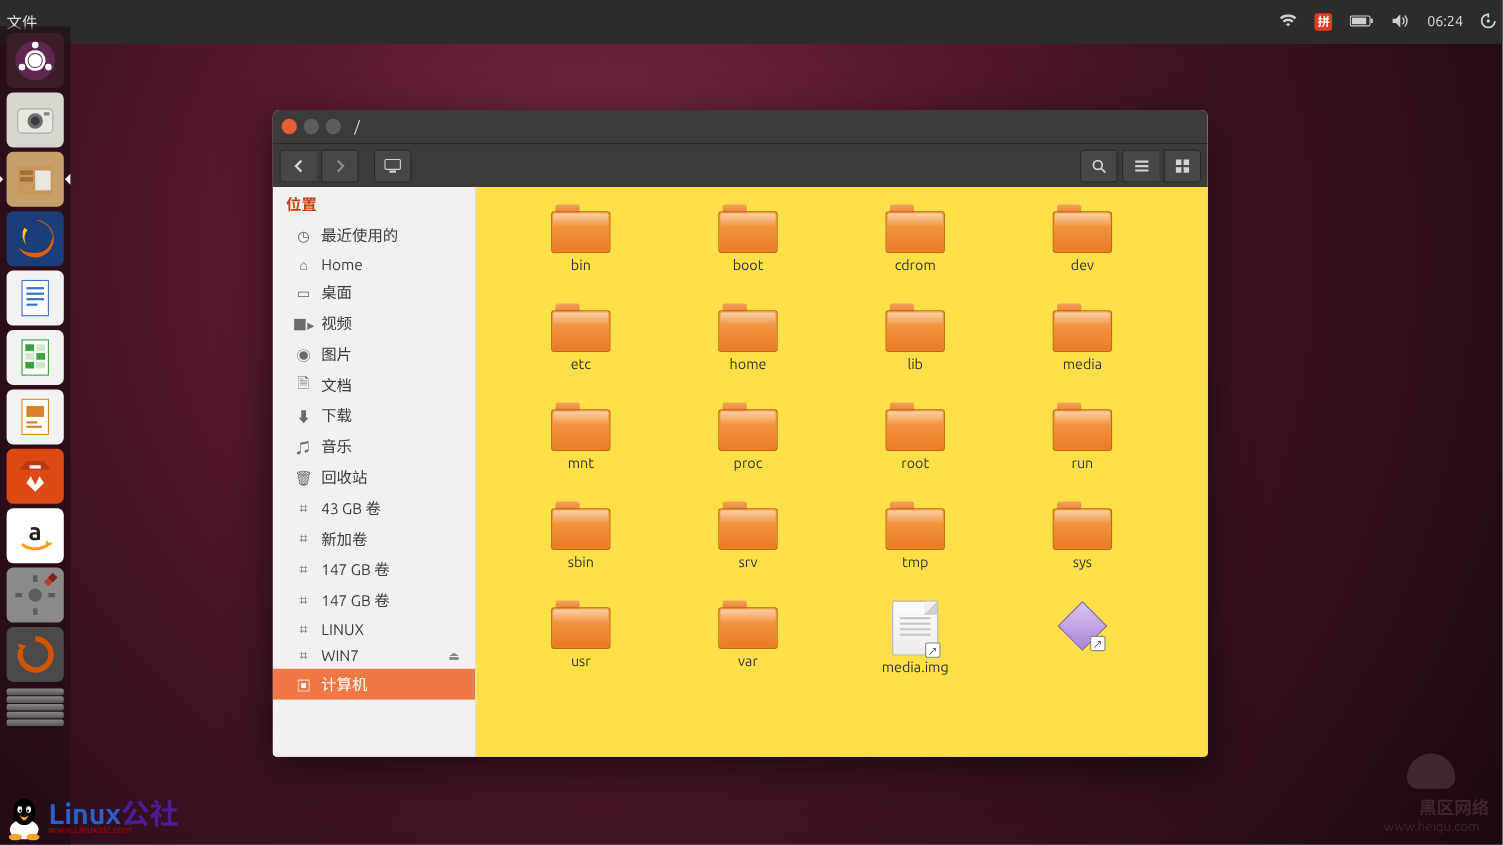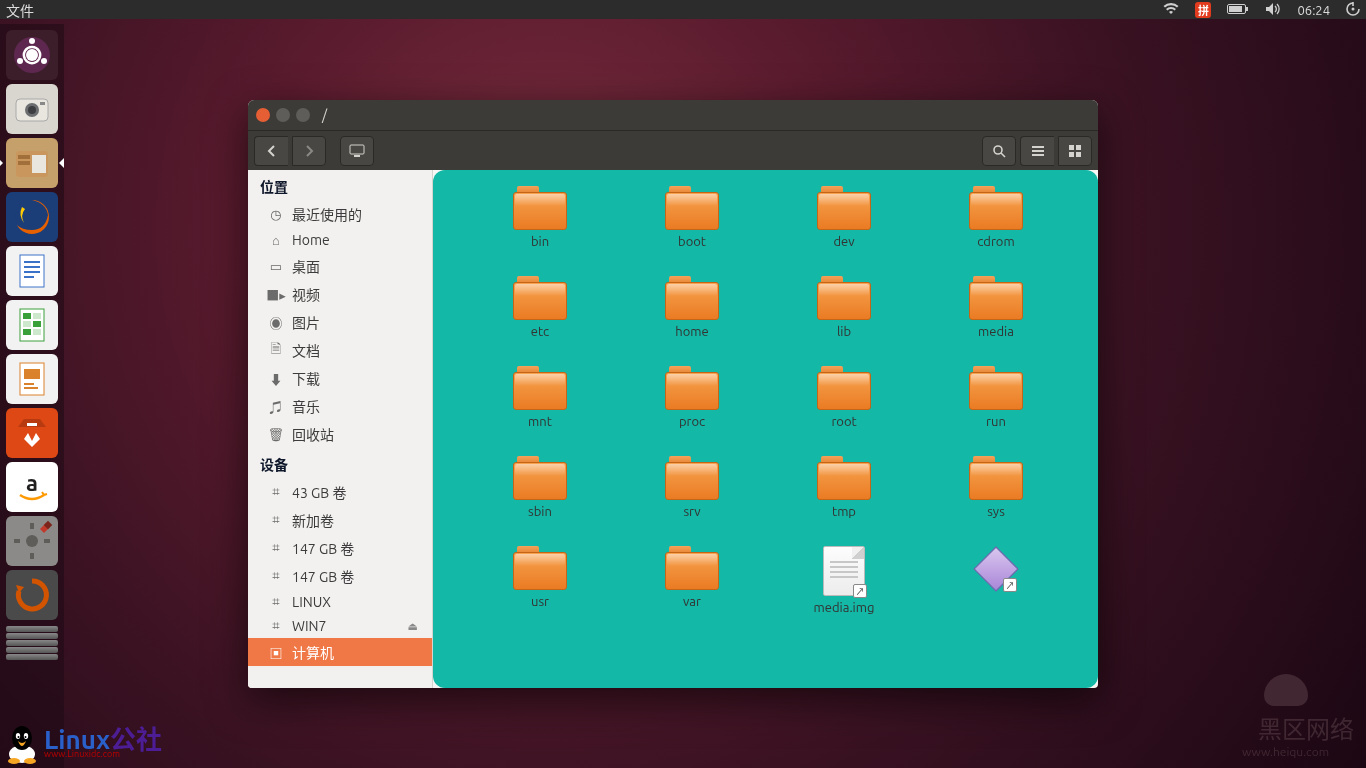--- a/index.html
+++ b/index.html
@@ -3,21 +3,21 @@
 <meta charset="utf-8">
 <style>
   * { box-sizing: border-box; margin: 0; padding: 0; font-family: "Ubuntu", "Noto Sans CJK SC", sans-serif; }
   html, body { width: 1366px; height: 768px; overflow: hidden; }
   body {
     background: radial-gradient(circle at 40% 30%, #7a2e3e 0%, #5a1b2e 30%, #3a1222 60%, #1b0713 100%);
     position: relative;
   }
   
   .menubar {
-    position: absolute; top: 0; left: 0; right: 0; height: 19px;
+    position: absolute; top: 0; left: 0; right: 0; height: 40px;
     background: #2c2c2c; color: #dcdcdc; display: flex; align-items: center;
     padding: 0 6px; font-size: 14px;
   }
   .menubar .left { display: flex; gap: 16px; }
   .menubar .left span { cursor: default; }
   .menubar .right { margin-left: auto; display: flex; align-items: center; gap: 16px; }
   .menubar .right .ind { font-size: 13px; }
   .menubar .right .clock { font-size: 13px; }
   .badge-im { width: 16px; height: 16px; border-radius: 3px; background: #e23b1d; display:inline-flex;align-items:center;justify-content:center;font-size:11px;color:#fff;font-weight:bold;}
   
@@ -65,30 +65,30 @@
     display:flex;align-items:center;justify-content:center;color:#d5d3cd;
   }
   .tbtn.group-l{border-radius:4px 0 0 4px;border-right:none;}
   .tbtn.group-r{border-radius:0 4px 4px 0;}
   .toolbar .spacer{flex:1;}
   .window-body { flex:1; display:flex; min-height:0; }
   .sidebar {
     width: 185px; background:#f2f1ef; border-right:1px solid #d6d4cf;
     overflow-y:auto; font-size:14px; color:#3c3c3c;
   }
-  .sidebar .section-hdr { padding:6px 12px 4px; font-weight:bold; color:#0f172a;}
+  .sidebar .section-hdr { padding:6px 12px 4px; font-weight:bold; color:#c2410c;}
   .sidebar .item {
     display:flex; align-items:center; gap:8px; padding:4px 8px 4px 20px; cursor:pointer;
   }
   .sidebar .item.selected{background:#f07746;color:#fff;}
   .sidebar .item .eject{margin-left:auto;margin-right:6px;font-size:11px;color:#888;}
   .sidebar .ico{width:16px;height:16px;display:inline-flex;align-items:center;justify-content:center;font-size:13px;color:#6b6b6b;}
   .sidebar .item.selected .ico{color:#fff;}
   .content {
-    flex:1; background:#14b8a6; padding:16px 32px; overflow:auto;border-radius:12px;
+    flex:1; background:#fde047; padding:16px 20px; overflow:auto;
   }
   .grid {
     display:grid; grid-template-columns: repeat(4, 150px); gap: 28px 2px;
   }
   .fsitem{ display:flex; flex-direction:column; align-items:center; gap:4px; font-size:13px; color:#333;}
   .folder-ico{width:54px;height:44px;position:relative;}
   .folder-ico .tab{position:absolute;top:0;left:4px;width:22px;height:8px;background:linear-gradient(#f5a25a,#e68330);border-radius:2px 2px 0 0;}
   .folder-ico .body{position:absolute;top:6px;left:0;right:0;bottom:0;background:linear-gradient(#f7a24f 0%,#ea7b23 100%);border-radius:3px;border:1px solid #c46518;}
   .folder-ico .shine{position:absolute;top:8px;left:2px;right:2px;height:12px;background:linear-gradient(rgba(255,255,255,0.5),rgba(255,255,255,0));border-radius:2px;}
   .file-ico{width:42px;height:50px;background:linear-gradient(#fdfdfd,#ececec);border:1px solid #bbb;border-radius:2px;position:relative;}
@@ -333,21 +333,20 @@
           <span>下载</span>
         </div>
         <div class="item">
           <span class="ico">♫</span>
           <span>音乐</span>
         </div>
         <div class="item">
           <span class="ico">🗑</span>
           <span>回收站</span>
         </div>
-        <div class="section-hdr">设备</div>
         <div class="item">
           <span class="ico">⌗</span>
           <span>43 GB 卷</span>
         </div>
         <div class="item">
           <span class="ico">⌗</span>
           <span>新加卷</span>
         </div>
         <div class="item">
           <span class="ico">⌗</span>
@@ -388,29 +387,29 @@
               <div class="shine"></div>
             </div>
             <span>boot</span>
           </div>
           <div class="fsitem">
             <div class="folder-ico">
               <div class="tab"></div>
               <div class="body"></div>
               <div class="shine"></div>
             </div>
+            <span>cdrom</span>
+          </div>
+          <div class="fsitem">
+            <div class="folder-ico">
+              <div class="tab"></div>
+              <div class="body"></div>
+              <div class="shine"></div>
+            </div>
             <span>dev</span>
-          </div>
-          <div class="fsitem">
-            <div class="folder-ico">
-              <div class="tab"></div>
-              <div class="body"></div>
-              <div class="shine"></div>
-            </div>
-            <span>cdrom</span>
           </div>
           <div class="fsitem">
             <div class="folder-ico">
               <div class="tab"></div>
               <div class="body"></div>
               <div class="shine"></div>
             </div>
             <span>etc</span>
           </div>
           <div class="fsitem">
@@ -552,15 +551,15 @@
     <ellipse cx="10" cy="37" rx="6" ry="3" fill="#f6a623"></ellipse>
       <ellipse cx="26" cy="37" rx="6" ry="3" fill="#f6a623"></ellipse>
   </svg>
   <div class="txt">
     <span>Linux</span><span style="color:#4c1d95;">公社</span>
     <span class="sub">www.Linuxidc.com</span>
   </div>
 </div>
 <div class="watermark-right">
   <div class="mush"></div>
-  <div style="font-size:24px;font-weight:normal;margin-left:41px;">黑区网络</div>
+  <div style="font-size:16px;font-weight:bold;margin-left:41px;">黑区网络</div>
   <div>www.heiqu.com</div>
 </div>
 
 </body></html>

